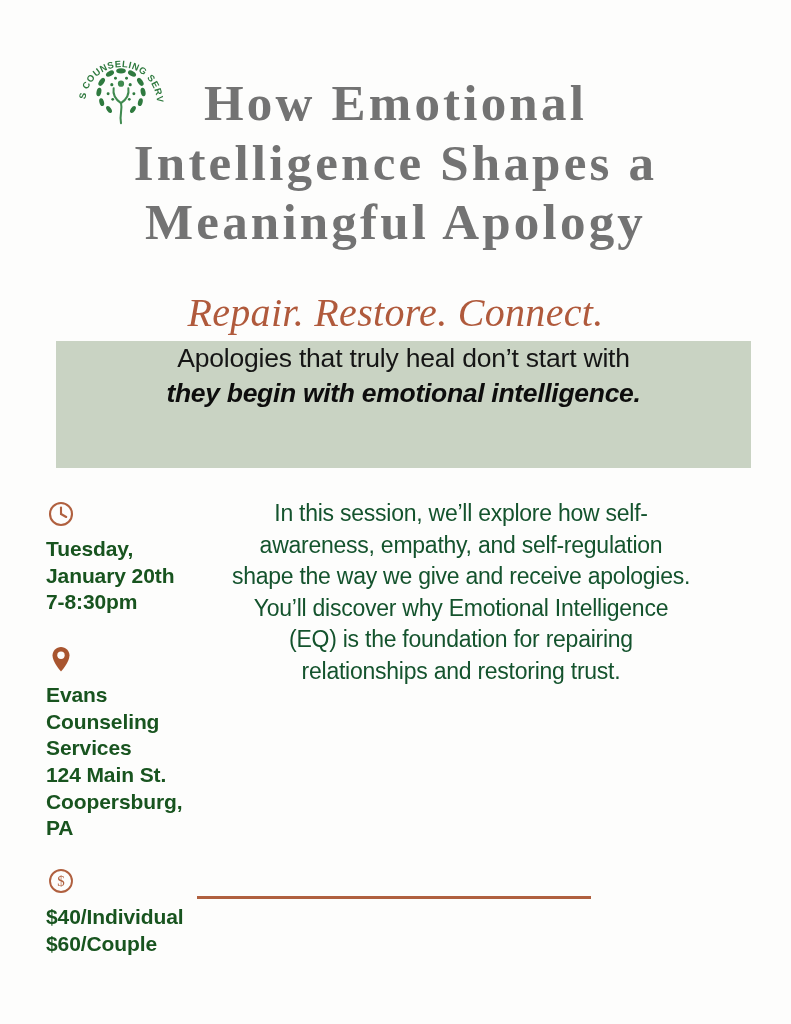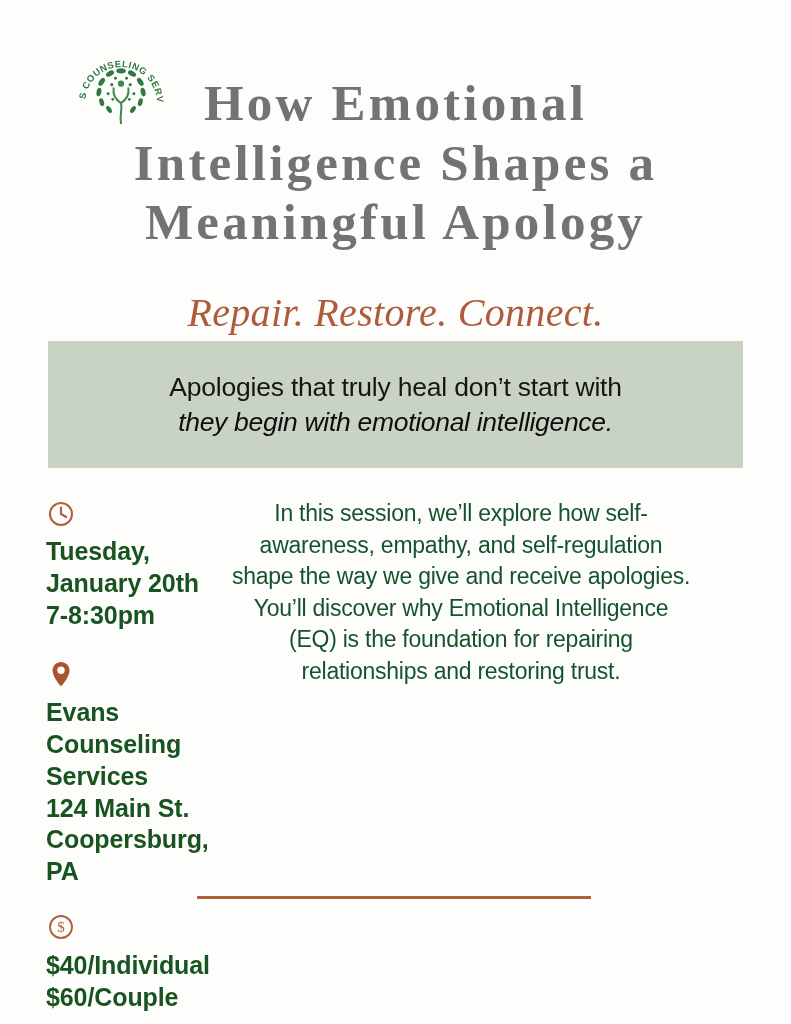--- a/index.html
+++ b/index.html
@@ -54,43 +54,42 @@
     font-size: 40px;
     letter-spacing: 0.3px;
     margin: 10px;
     padding-top: 26px;
     text-align: center;
   }
 
   
   .quote-box {
     position: absolute;
-    left: 48px;
+    left: 56px;
     top: 341px;
     width: 695px;
     height: 127px;
     background: #c9d3c3;
     display: flex;
     flex-direction: column;
     align-items: center;
-    justify-content: center;
     box-sizing: border-box;
   }
   .quote-line {
     color: #151515;
     font-size: 26.5px;
     line-height: 1.29;
     text-align: center;
     letter-spacing: -0.2px;
   }
   .quote-strong {
     color: #0d0d0d;
     font-size: 26.5px;
     line-height: 1.29;
-    font-weight: normal;
+    font-weight: bold;
     font-style: italic;
     text-align: center;
     letter-spacing: -0.3px;
     margin-top: 1px;
   }
 
   
   .columns {
     position: absolute;
     top: 498px;
@@ -114,21 +113,21 @@
   .info-item { margin-bottom: 6px; }
   .info-icon {
     width: 30px;
     height: 30px;
     display: block;
     margin-bottom: 8px;
   }
   .info-text {
     color: #18541f;
     font-weight: bold;
-    font-size: 25px;
+    font-size: 21px;
     line-height: 1.27;
     letter-spacing: -0.1px;
     white-space: pre-line;
   }
   .gap-a { height: 22px; }
   .gap-b { height: 18px; }
 
   .body-para {
     color: #14532d;
     font-size: 23px;

